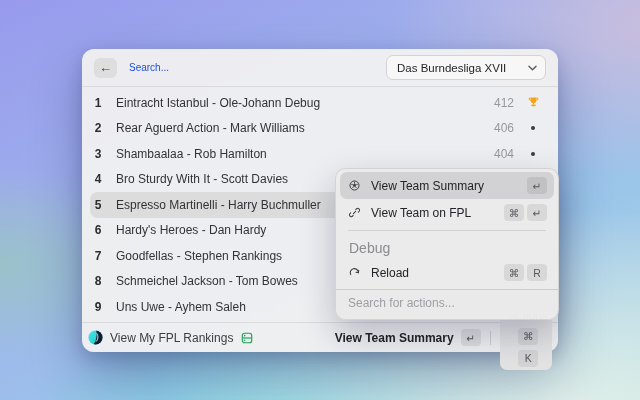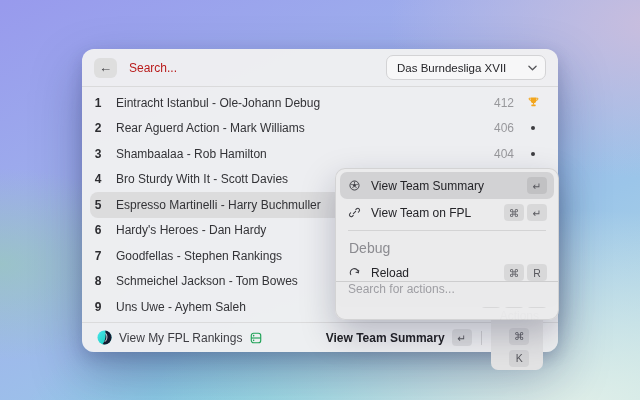--- a/index.html
+++ b/index.html
@@ -27,21 +27,21 @@
   .header{
     position:absolute;left:0;top:0;right:0;height:37px;
     display:flex;align-items:center;padding:0 12px;gap:12px;
     border-bottom:1px solid #dadadb;
   }
   .back-btn{
     width:23px;height:20px;border:none;border-radius:6px;background:#dedede;
     display:flex;align-items:center;justify-content:center;cursor:pointer;
     font-size:13px;color:#3a3a3e;padding:0;flex:0 0 auto;
   }
-  .search-ph{flex:1;font-size:12px;color:#b91c1c;}
+  .search-ph{flex:1;font-size:10px;color:#1d4ed8;}
   .dropdown{
     width:160px;height:25px;flex:0 0 auto;
     background:#f7f7f8;border:1px solid #d3d3d5;border-radius:7px;
     display:flex;align-items:center;padding:0 8px 0 10px;gap:14px;
     box-sizing:border-box;cursor:pointer;
   }
   .dropdown-label{flex:1;font-size:11.5px;color:#26262a;white-space:nowrap;overflow:hidden;}
   
   .list{position:absolute;left:0;right:0;top:41px;}
   .row{
@@ -51,21 +51,21 @@
   .row.selected{background:#dcdcdd;}
   .rank{width:16px;text-align:center;font-size:12px;font-weight:700;color:#2c2c30;flex:0 0 auto;}
   .tname{flex:1;font-size:12px;color:#333337;margin-left:10px;white-space:nowrap;overflow:hidden;}
   .score{font-size:12px;color:#98989c;margin-right:12px;}
   .acc{width:14px;display:flex;align-items:center;justify-content:center;flex:0 0 auto;}
   .dot{width:4px;height:4px;border-radius:50%;background:#3c3c40;}
   
   .bottombar{
     position:absolute;left:0;right:0;bottom:0;height:30px;
     border-top:1px solid #dbdbdc;border-radius:0 0 12px 12px;
-    display:flex;align-items:center;padding:0 15px;gap:7px;box-sizing:border-box;
+    display:flex;align-items:center;padding:0 6px;gap:7px;box-sizing:border-box;
   }
   .bb-label{font-size:12px;color:#3d3d42;}
   .spacer{flex:1;}
   .bb-primary{font-size:12px;font-weight:700;color:#222226;}
   .kbd{
     min-width:12px;height:17px;padding:0 4px;border-radius:4px;
     background:rgba(0,0,0,.08);color:#58585e;font-size:10.5px;
     display:flex;align-items:center;justify-content:center;
   }
   .bb-divider{width:1px;height:14px;background:#cfcfd1;margin:0 2px;}
@@ -86,24 +86,24 @@
     height:27px;display:flex;align-items:center;gap:9px;
     padding:0 7px;border-radius:7px;cursor:pointer;
   }
   .menu-item.selected{background:#d2d2d4;}
   .mi-icon{width:15px;display:flex;align-items:center;justify-content:center;flex:0 0 auto;}
   .mi-label{flex:1;font-size:12px;color:#242428;white-space:nowrap;overflow:hidden;}
   .keys{display:flex;gap:3px;}
   .menu-sep{height:1px;background:rgba(0,0,0,.1);margin:4px 8px;}
   .menu-section{font-size:14px;color:#8b8b90;padding:5px 9px 3px;}
   .menu-footer{
-    position:absolute;left:0;right:0;bottom:12px;height:26px;
+    position:absolute;left:0;right:0;bottom:4px;height:26px;
     background:#eaeaeb;border-top:1px solid rgba(0,0,0,.12);
     border-radius:0 0 9px 9px;
-    display:flex;padding:0 12px;box-sizing:border-box;
+    display:flex;align-items:center;padding:0 12px;box-sizing:border-box;
   }
   .menu-footer-ph{font-size:12px;color:#9e9ea3;}
   svg{display:block;}
 </style>
 </head>
 <body>
 
 <div class="bg">
 
   <div class="window">

